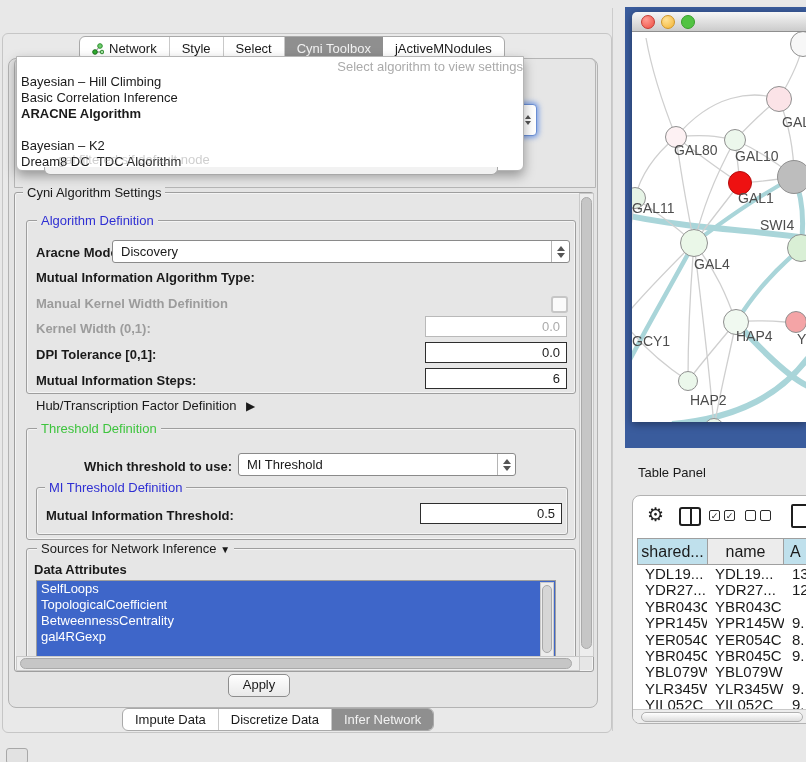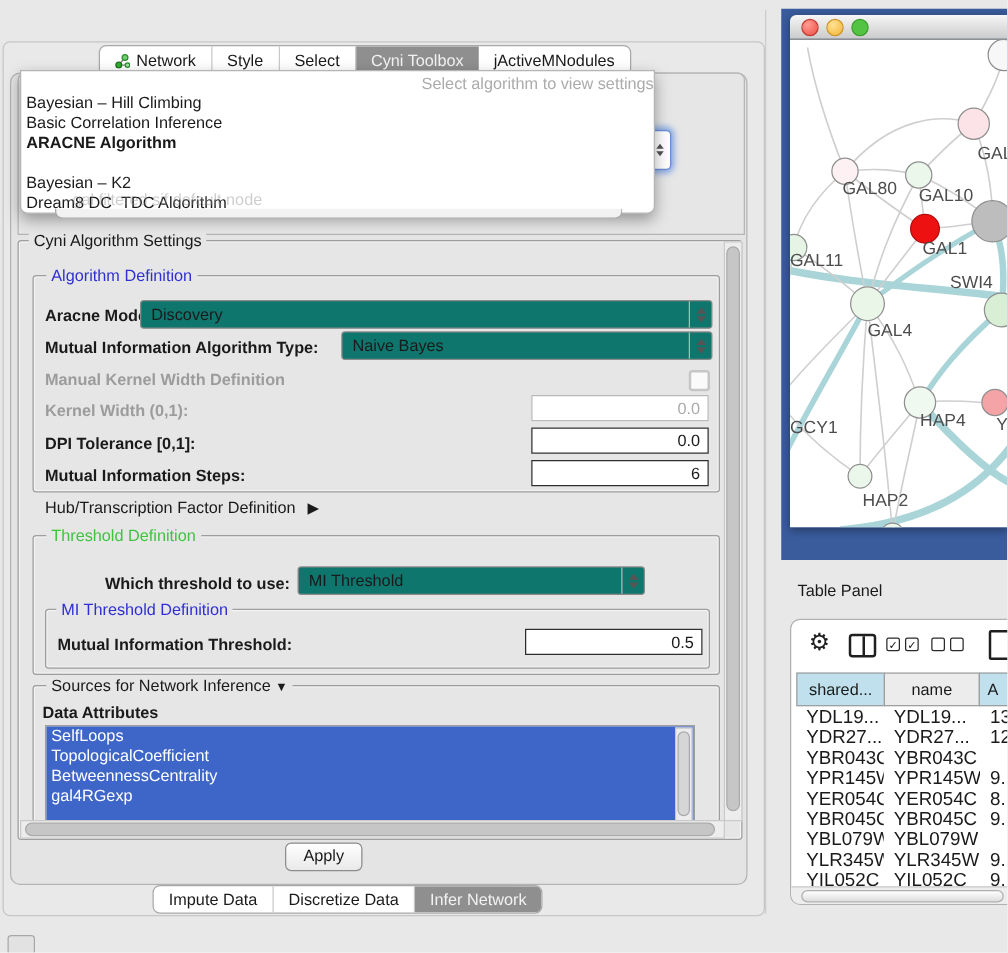--- a/index.html
+++ b/index.html
@@ -44,21 +44,21 @@
   .ghost-combo{left:44px;top:167px;width:452px;height:7px;background:#f2f2f2;
     border:1px solid #a9a9a9;border-top:none;border-radius:0 0 6px 6px;z-index:41;}
   
   .grp{border:1px solid #9e9e9e;border-radius:3px;
     box-shadow:inset 0 0 0 1px rgba(255,255,255,.55);}
   .grp-title{top:-8px;background:#e6e6e6;padding:0 4px;line-height:15px;white-space:nowrap;}
   .t-blue{color:#2f2fd3;}
   .t-green{color:#3ec43e;}
   .lbl{font-weight:bold;white-space:nowrap;}
   .lbl.dis{color:#9c9c9c;}
-  .combo{background:#0f766e;border:1px solid #8a8a8a;border-radius:3px;
+  .combo{background:#ffffff;border:1px solid #8a8a8a;border-radius:3px;
     line-height:21px;padding-left:8px;box-sizing:border-box;}
   .spin{position:absolute;right:0;top:0;bottom:0;width:17px;border-left:1px solid #b5b5b5;
     display:flex;flex-direction:column;align-items:center;justify-content:center;gap:2px;}
   .tri-up{width:0;height:0;border-left:4px solid transparent;border-right:4px solid transparent;
     border-bottom:5px solid #555;}
   .tri-dn{width:0;height:0;border-left:4px solid transparent;border-right:4px solid transparent;
     border-top:5px solid #555;}
   .tfield{background:#fff;border:1px solid #2e2e2e;text-align:right;
     padding-right:6px;line-height:19px;box-sizing:border-box;}
   .tfield.dis{border-color:#b9b9b9;color:#ababab;}
@@ -84,21 +84,21 @@
   .tp-title{left:638px;top:465px;}
   .tablewin{left:632px;top:495px;width:174px;height:227px;background:#fff;
     border:1px solid #b2b2b2;border-radius:8px 0 0 8px;overflow:hidden;}
   .gear{font-size:19px;line-height:22px;color:#1f1f1f;}
   .split-ico{width:22px;height:19px;border:2px solid #1f1f1f;border-radius:3px;box-sizing:border-box;}
   .split-ico div{position:absolute;left:9px;top:0;width:2px;height:15px;background:#1f1f1f;}
   .mini-box{width:11px;height:11px;border:1.5px solid #2a2a2a;border-radius:2px;
     font-size:9px;line-height:10px;text-align:center;box-sizing:border-box;}
   .page-ico{width:18px;height:24px;border:2px solid #1f1f1f;border-radius:2px;box-sizing:border-box;}
   .th-cell{top:42px;height:27px;border:1px solid #9f9f9f;box-sizing:border-box;
-    text-align:center;line-height:25px;font-size:13px;overflow:hidden;}
+    text-align:center;line-height:25px;font-size:16px;overflow:hidden;}
   .td-cell{height:16.4px;line-height:16.4px;overflow:hidden;white-space:nowrap;padding-left:8px;
     box-sizing:border-box;font-size:15px;}
   .mini-btn{left:6px;top:748px;width:20px;height:14px;background:#e2e2e2;
     border:1px solid #a8a8a8;border-radius:3px;}
 </style>
 </head>
 <body>
 
 <div id="root">
 
@@ -162,27 +162,20 @@
   <div class="abs lbl" style="left:36px;top:245px;">Aracne Mode:</div>
   <div class="abs combo" style="left:112px;top:240px;width:458px;height:23px;">
     <span>Discovery</span>
     <div class="spin">
         <div class="tri-up"></div>
         <div class="tri-dn"></div>
       </div>
   </div>
 
   <div class="abs lbl" style="left:36px;top:270px;">Mutual Information Algorithm Type:</div>
-  <div class="abs combo" style="left:273px;top:265px;width:297px;height:23px;">
-    <span>Naive Bayes</span>
-    <div class="spin">
-        <div class="tri-up"></div>
-        <div class="tri-dn"></div>
-      </div>
-  </div>
 
   <div class="abs lbl dis" style="left:36px;top:296px;">Manual Kernel Width Definition</div>
   <div class="abs chk" style="left:551px;top:296px;"></div>
 
   <div class="abs lbl dis" style="left:36px;top:321px;">Kernel Width (0,1):</div>
   <div class="abs tfield dis" style="left:425px;top:316px;width:142px;height:21px;">0.0</div>
 
   <div class="abs lbl" style="left:36px;top:347px;">DPI Tolerance [0,1]:</div>
   <div class="abs tfield" style="left:425px;top:342px;width:142px;height:21px;">0.0</div>
 

